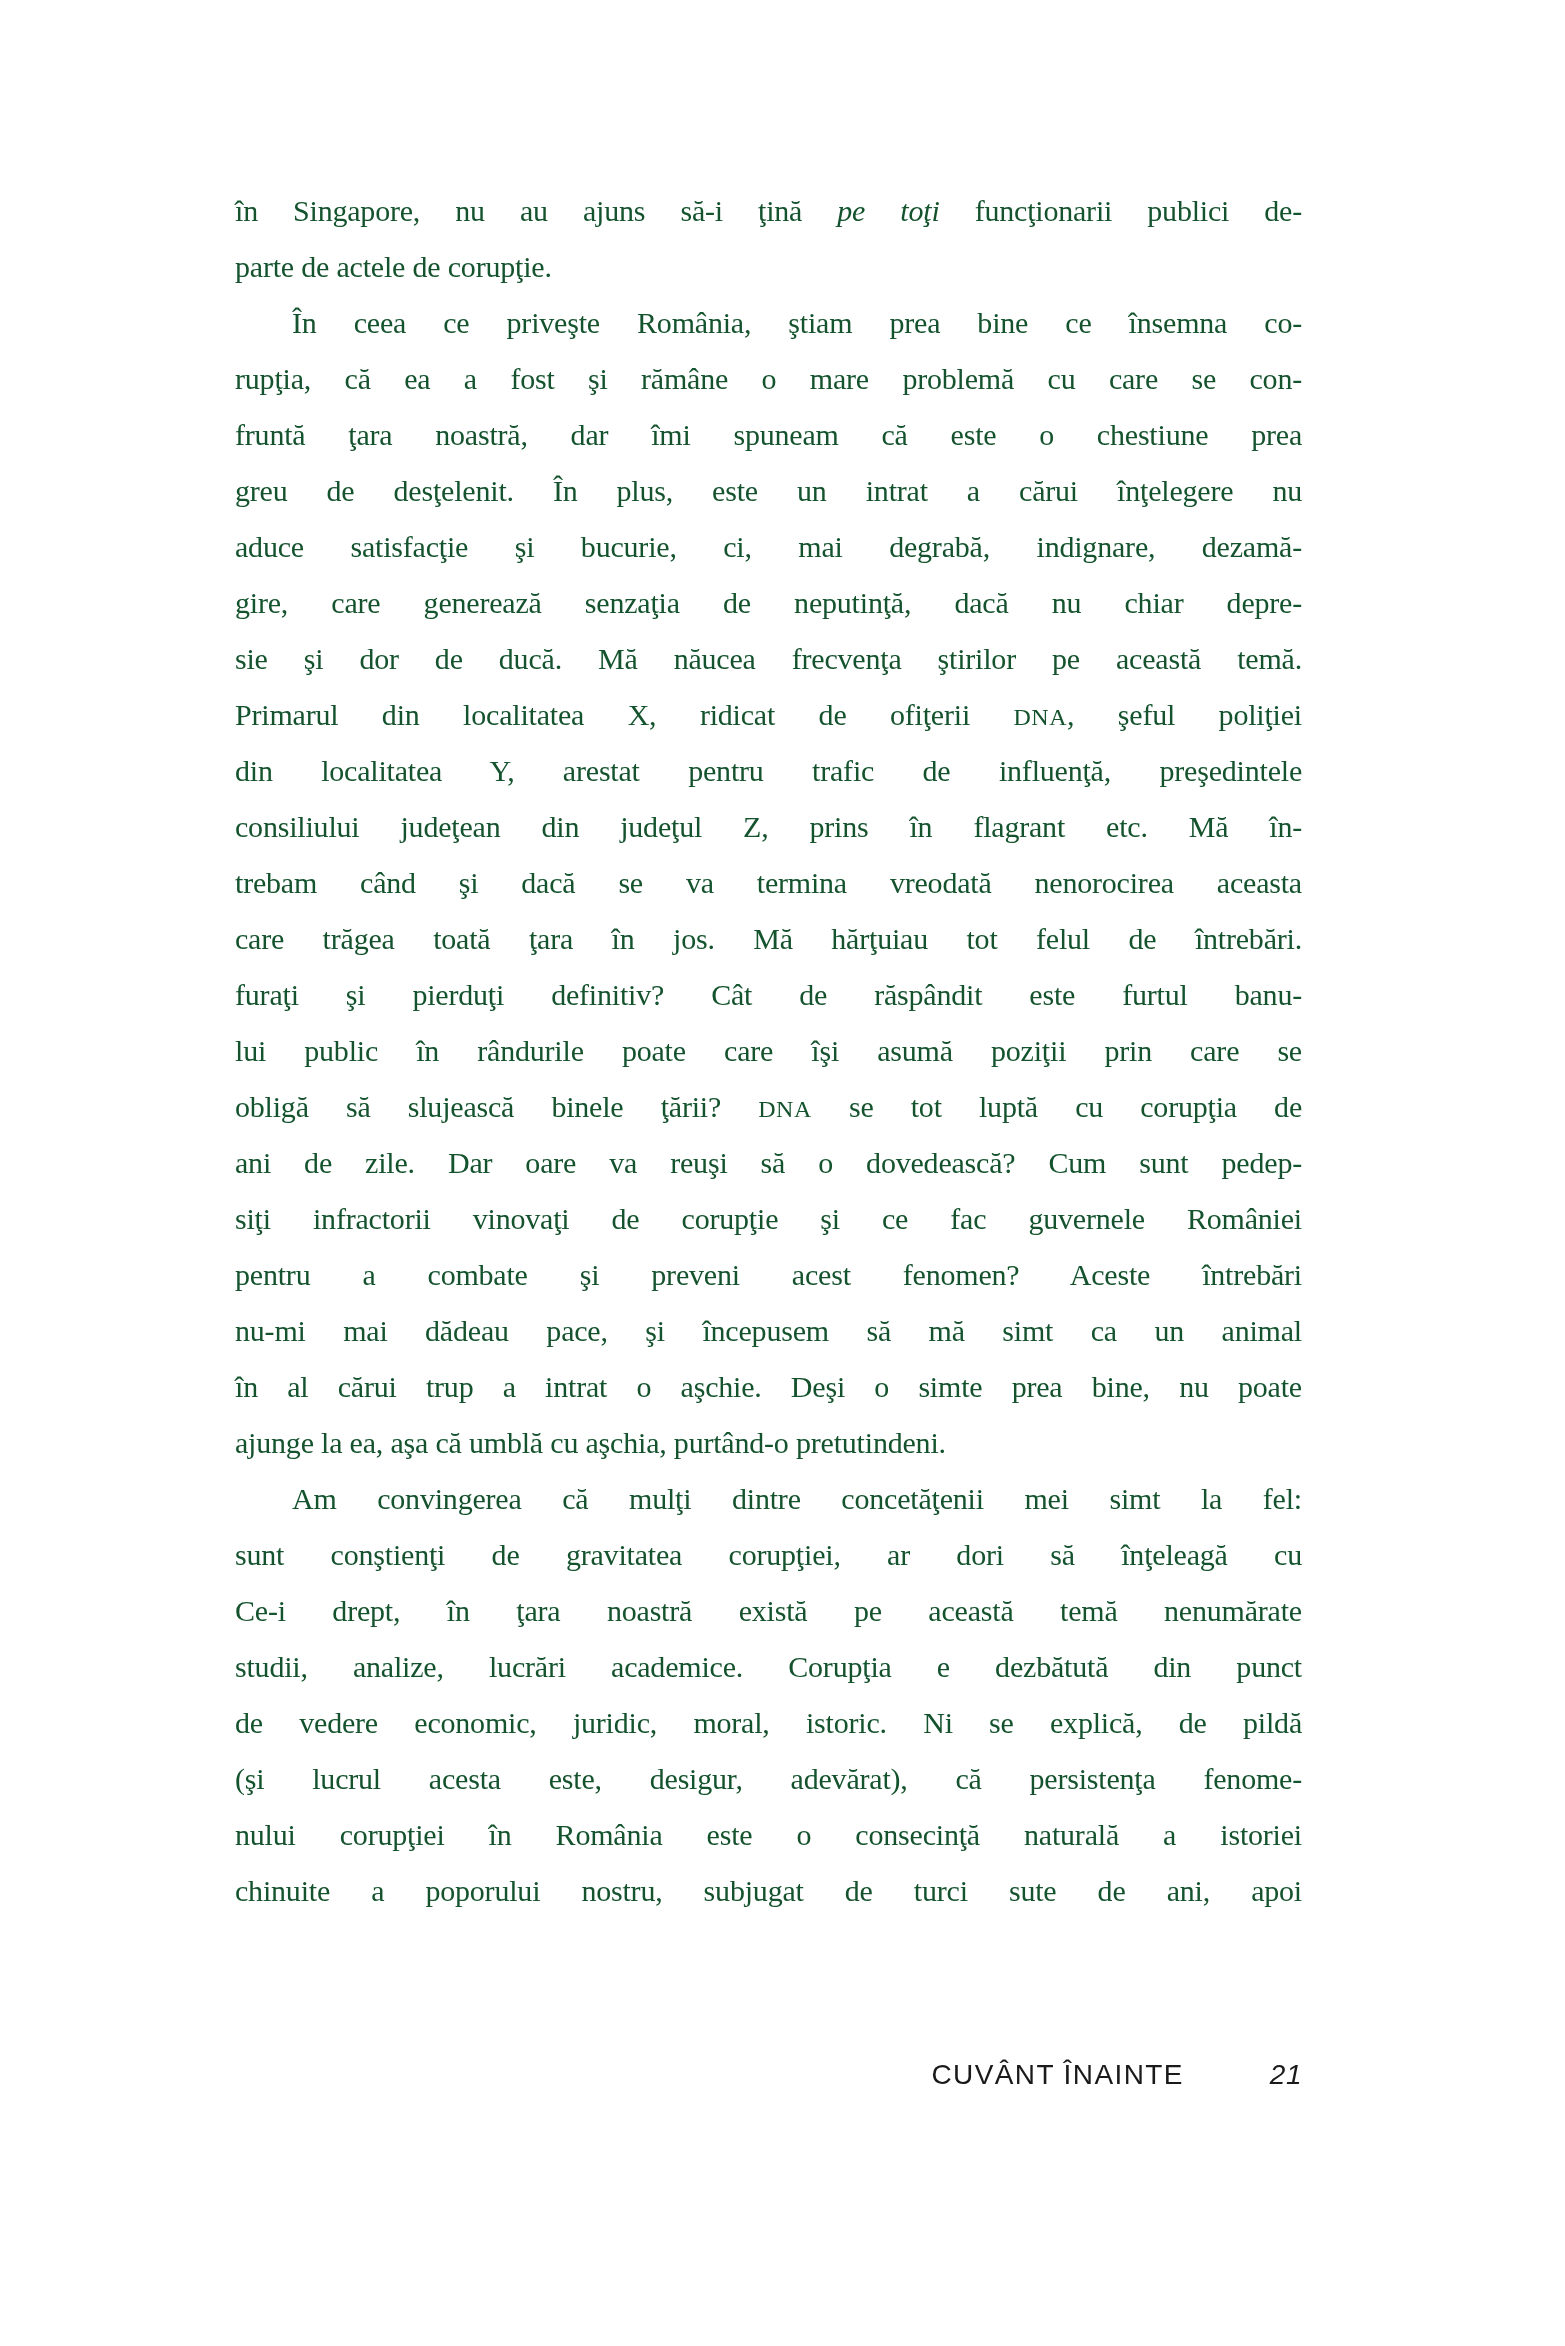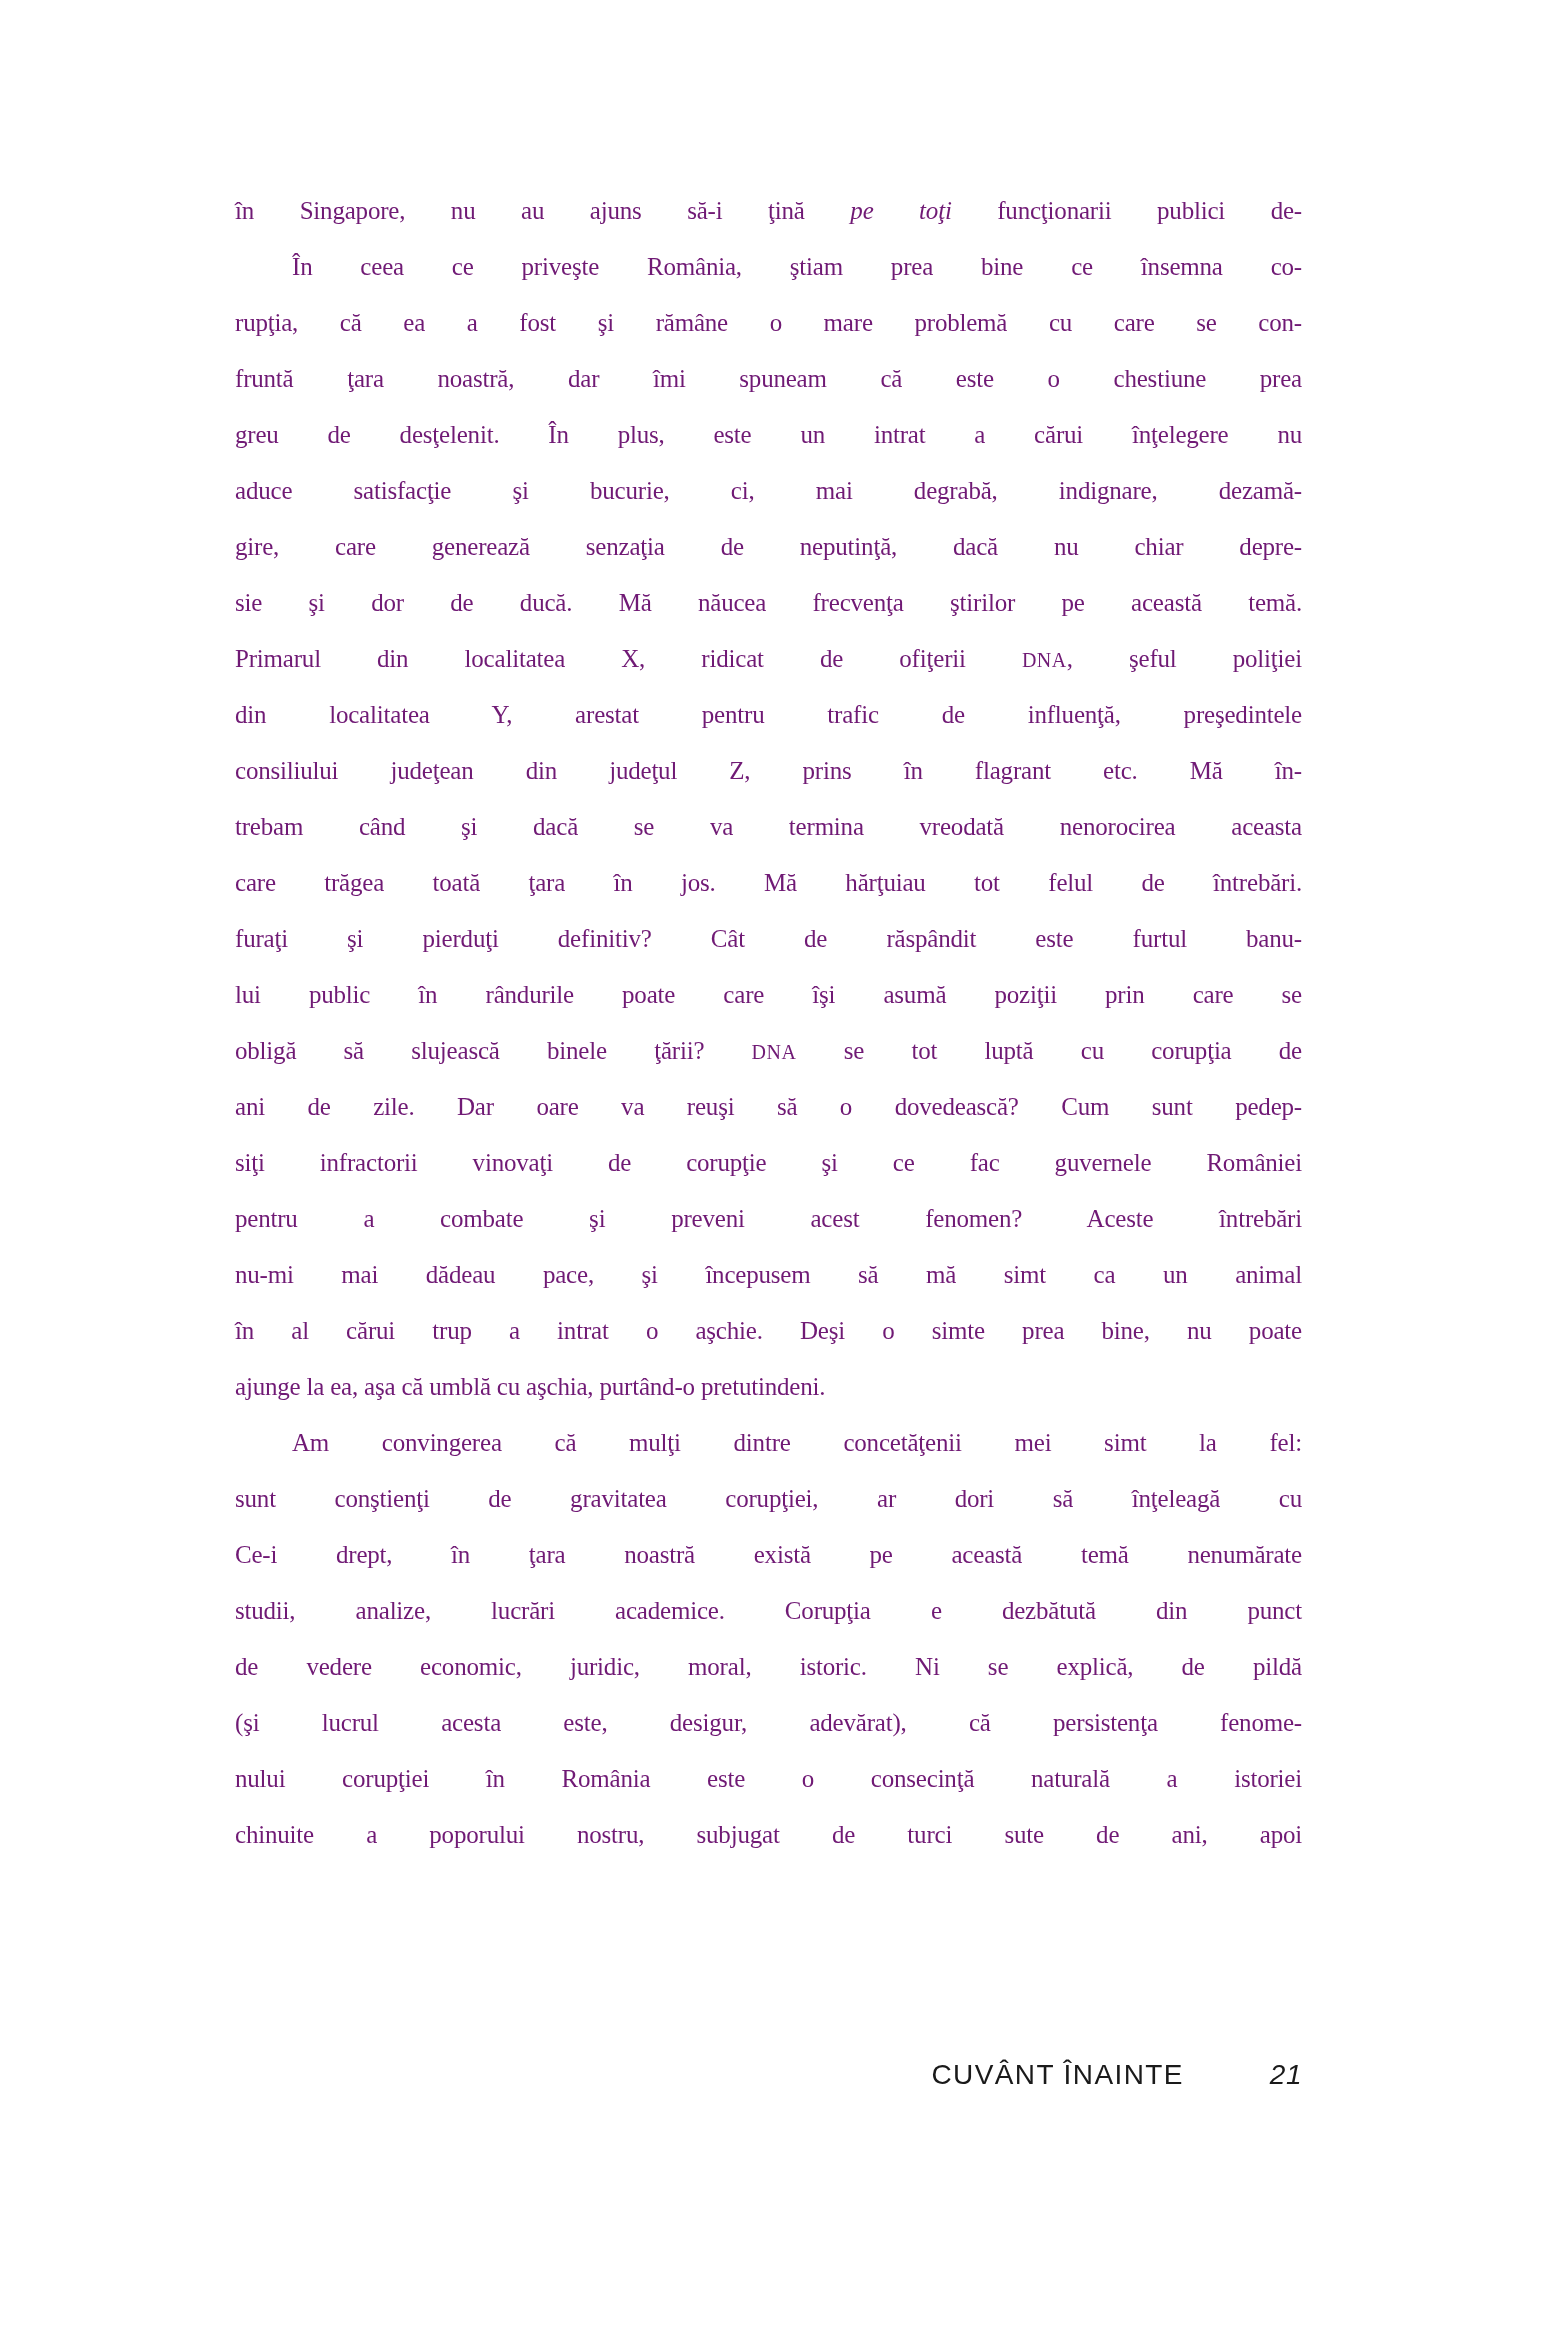--- a/index.html
+++ b/index.html
@@ -17,23 +17,23 @@
     position: absolute;
     inset: 0;
     background: #ffffff;
   }
   .text-block {
     position: absolute;
     left: 235px;
     top: 183px;
     width: 1067px;
     font-family: "Liberation Serif", "DejaVu Serif", serif;
-    font-size: 25px;
+    font-size: 30px;
     line-height: 56px;
-    color: #701a75;
+    color: #14532d;
     letter-spacing: -0.2px;
   }
   .paragraph {
     margin: 0;
   }
   .line {
     height: 56px;
     text-align: justify;
     text-align-last: justify;
     white-space: nowrap;
@@ -73,20 +73,21 @@
     font-style: italic;
   }
 </style>
 </head>
 <body>
 
 <div class="page">
   <main class="text-block">
       <div class="paragraph">
         <div class="line">în Singapore, nu au ajuns să-i ţină <i>pe toţi</i> funcţionarii publici de-</div>
+        <div class="line last">parte de actele de corupţie.</div>
       </div>
       <div class="paragraph">
         <div class="line indent">În ceea ce priveşte România, ştiam prea bine ce însemna co-</div>
         <div class="line">rupţia, că ea a fost şi rămâne o mare problemă cu care se con-</div>
         <div class="line">fruntă ţara noastră, dar îmi spuneam că este o chestiune prea</div>
         <div class="line">greu de desţelenit. În plus, este un intrat a cărui înţelegere nu</div>
         <div class="line">aduce satisfacţie şi bucurie, ci, mai degrabă, indignare, dezamă-</div>
         <div class="line">gire, care generează senzaţia de neputinţă, dacă nu chiar depre-</div>
         <div class="line">sie şi dor de ducă. Mă năucea frecvenţa ştirilor pe această temă.</div>
         <div class="line">Primarul din localitatea X, ridicat de ofiţerii <span class="sc">DNA</span>, şeful poliţiei</div>

